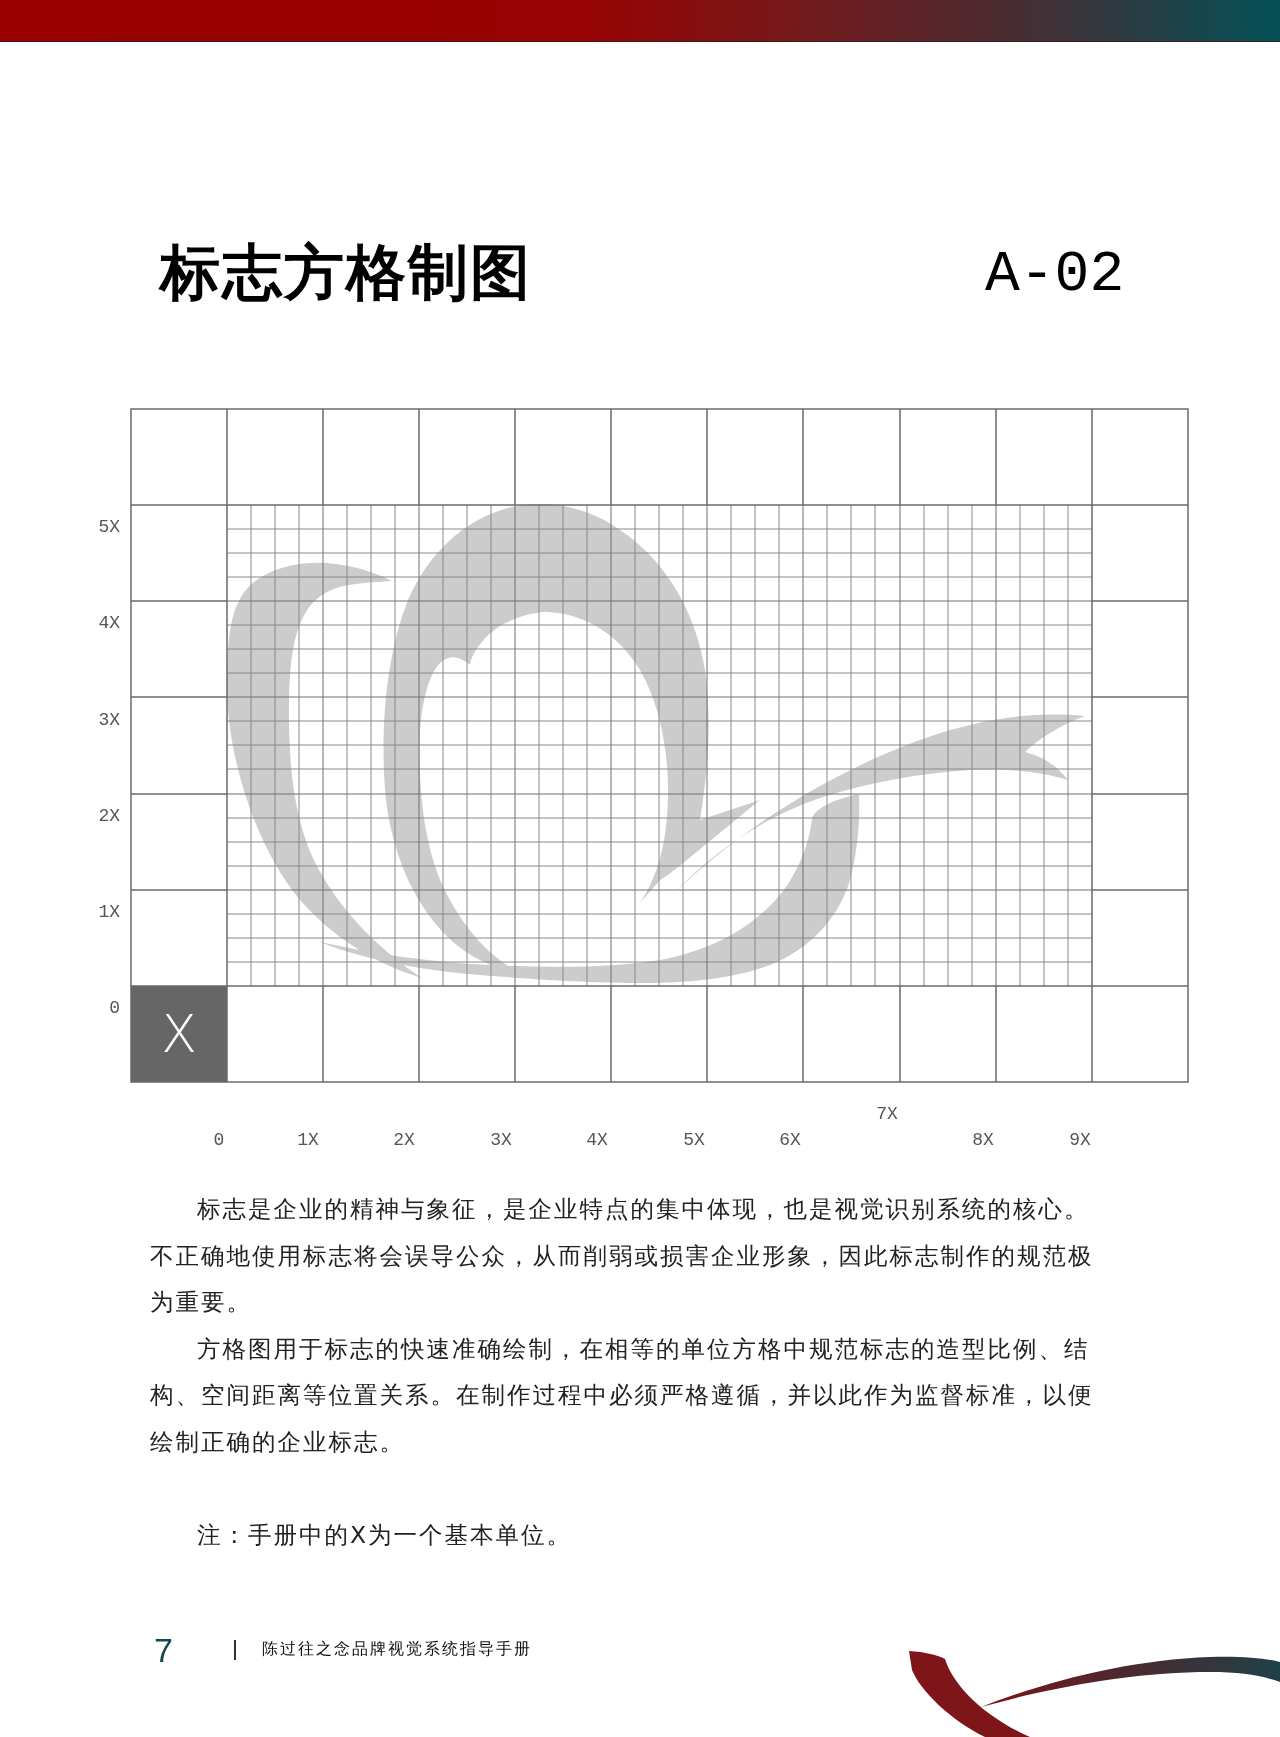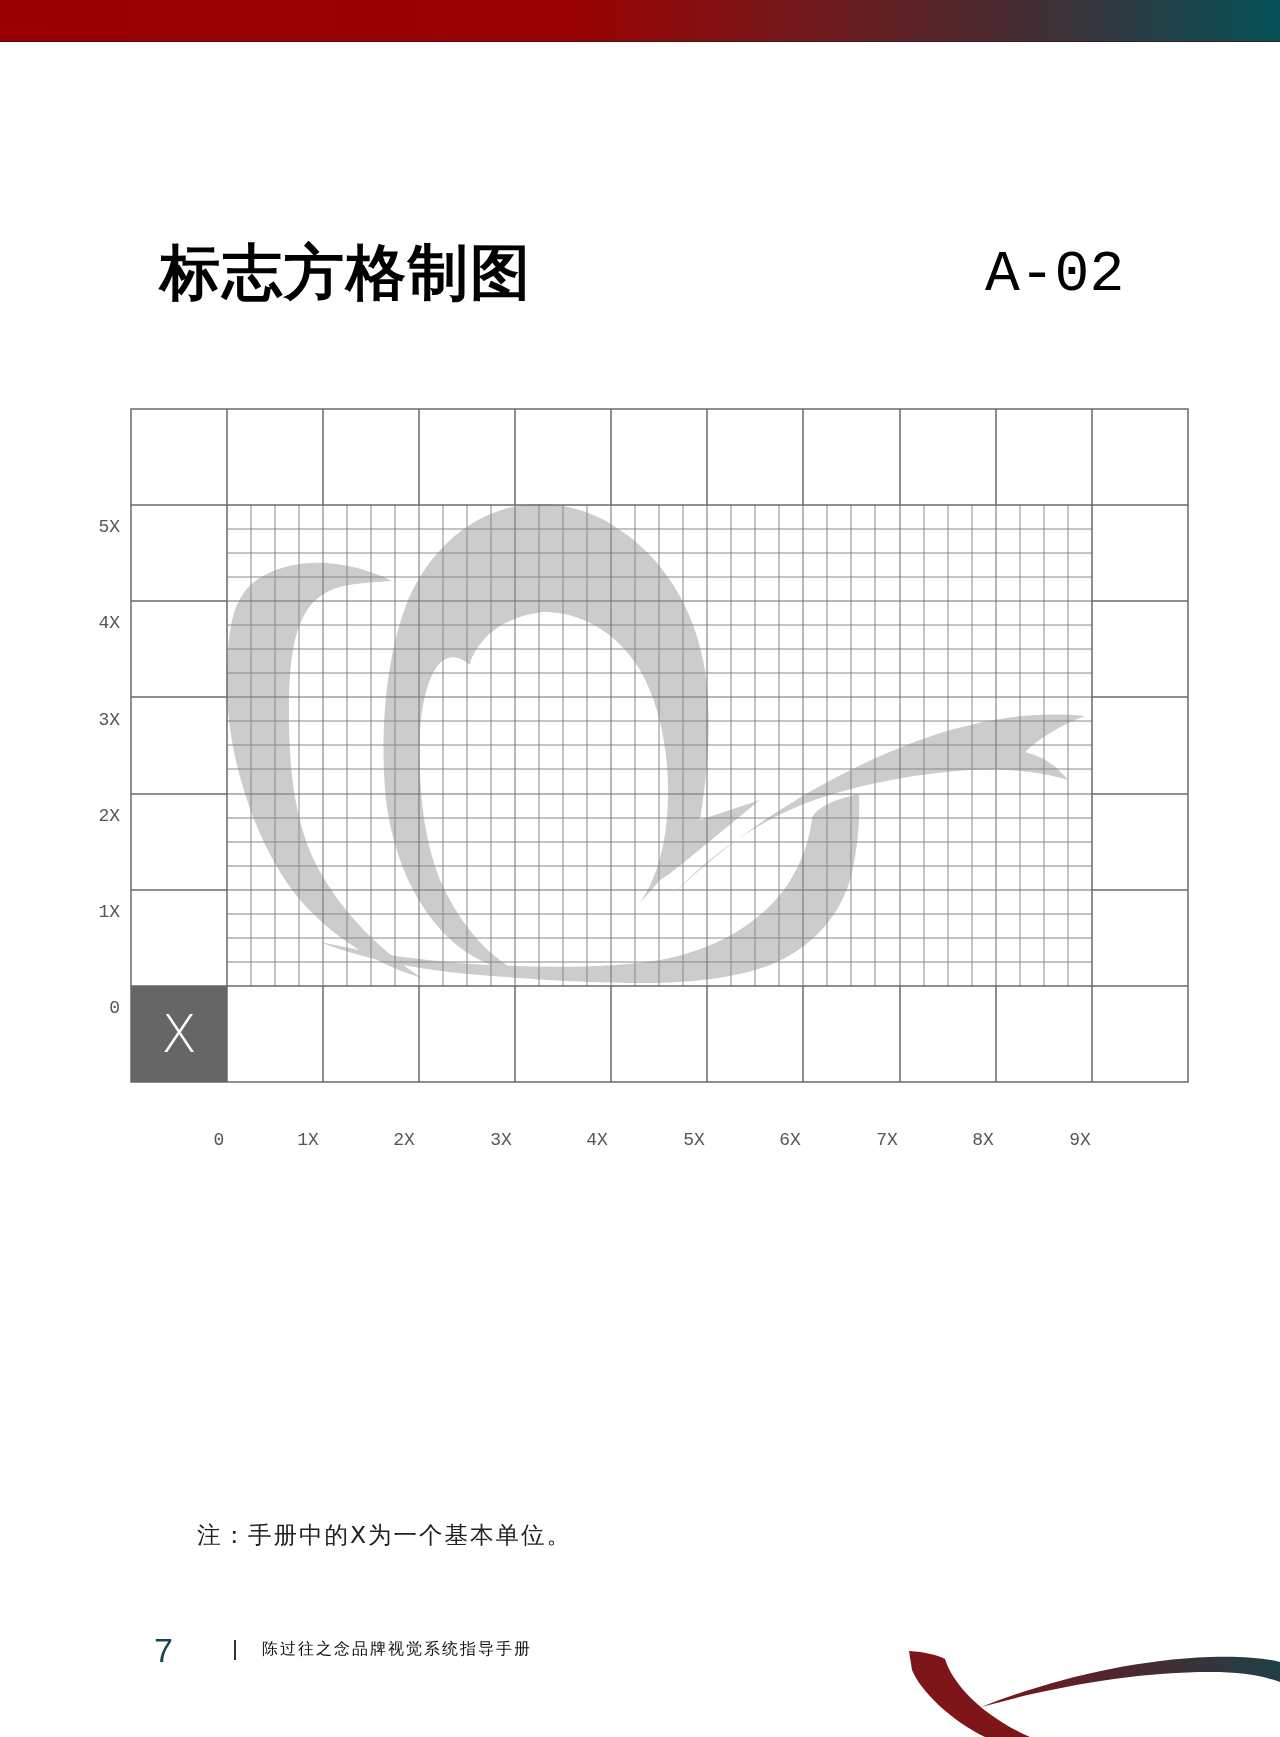--- a/index.html
+++ b/index.html
@@ -108,25 +108,27 @@
 <div class="axis-label y-label" style="left:80px; top:866px;">1X</div>
 <div class="axis-label y-label" style="left:80px; top:962px;">0</div>
 
 <div class="axis-label x-label" style="left:189px; top:1094px;">0</div>
 <div class="axis-label x-label" style="left:278px; top:1094px;">1X</div>
 <div class="axis-label x-label" style="left:374px; top:1094px;">2X</div>
 <div class="axis-label x-label" style="left:471px; top:1094px;">3X</div>
 <div class="axis-label x-label" style="left:567px; top:1094px;">4X</div>
 <div class="axis-label x-label" style="left:664px; top:1094px;">5X</div>
 <div class="axis-label x-label" style="left:760px; top:1094px;">6X</div>
-<div class="axis-label x-label" style="left:857px; top:1094px;">7X</div>
+<div class="axis-label x-label" style="left:857px; top:1068px;">7X</div>
 <div class="axis-label x-label" style="left:953px; top:1094px;">8X</div>
 <div class="axis-label x-label" style="left:1050px; top:1094px;">9X</div>
 
 <div class="body-text">
+  <p>标志是企业的精神与象征，是企业特点的集中体现，也是视觉识别系统的核心。不正确地使用标志将会误导公众，从而削弱或损害企业形象，因此标志制作的规范极为重要。</p>
+  <p>方格图用于标志的快速准确绘制，在相等的单位方格中规范标志的造型比例、结构、空间距离等位置关系。在制作过程中必须严格遵循，并以此作为监督标准，以便绘制正确的企业标志。</p>
 </div>
 <div class="note">注：手册中的X为一个基本单位。</div>
 
 <div class="footer-page">7</div>
 <div class="footer-sep"></div>
 <div class="footer-title">陈过往之念品牌视觉系统指导手册</div>
 
 <svg class="corner-swoosh" width="400" height="117" viewBox="0 0 400 117">
   <defs>
     <linearGradient id="swooshG" x1="0" y1="0" x2="1" y2="0">

